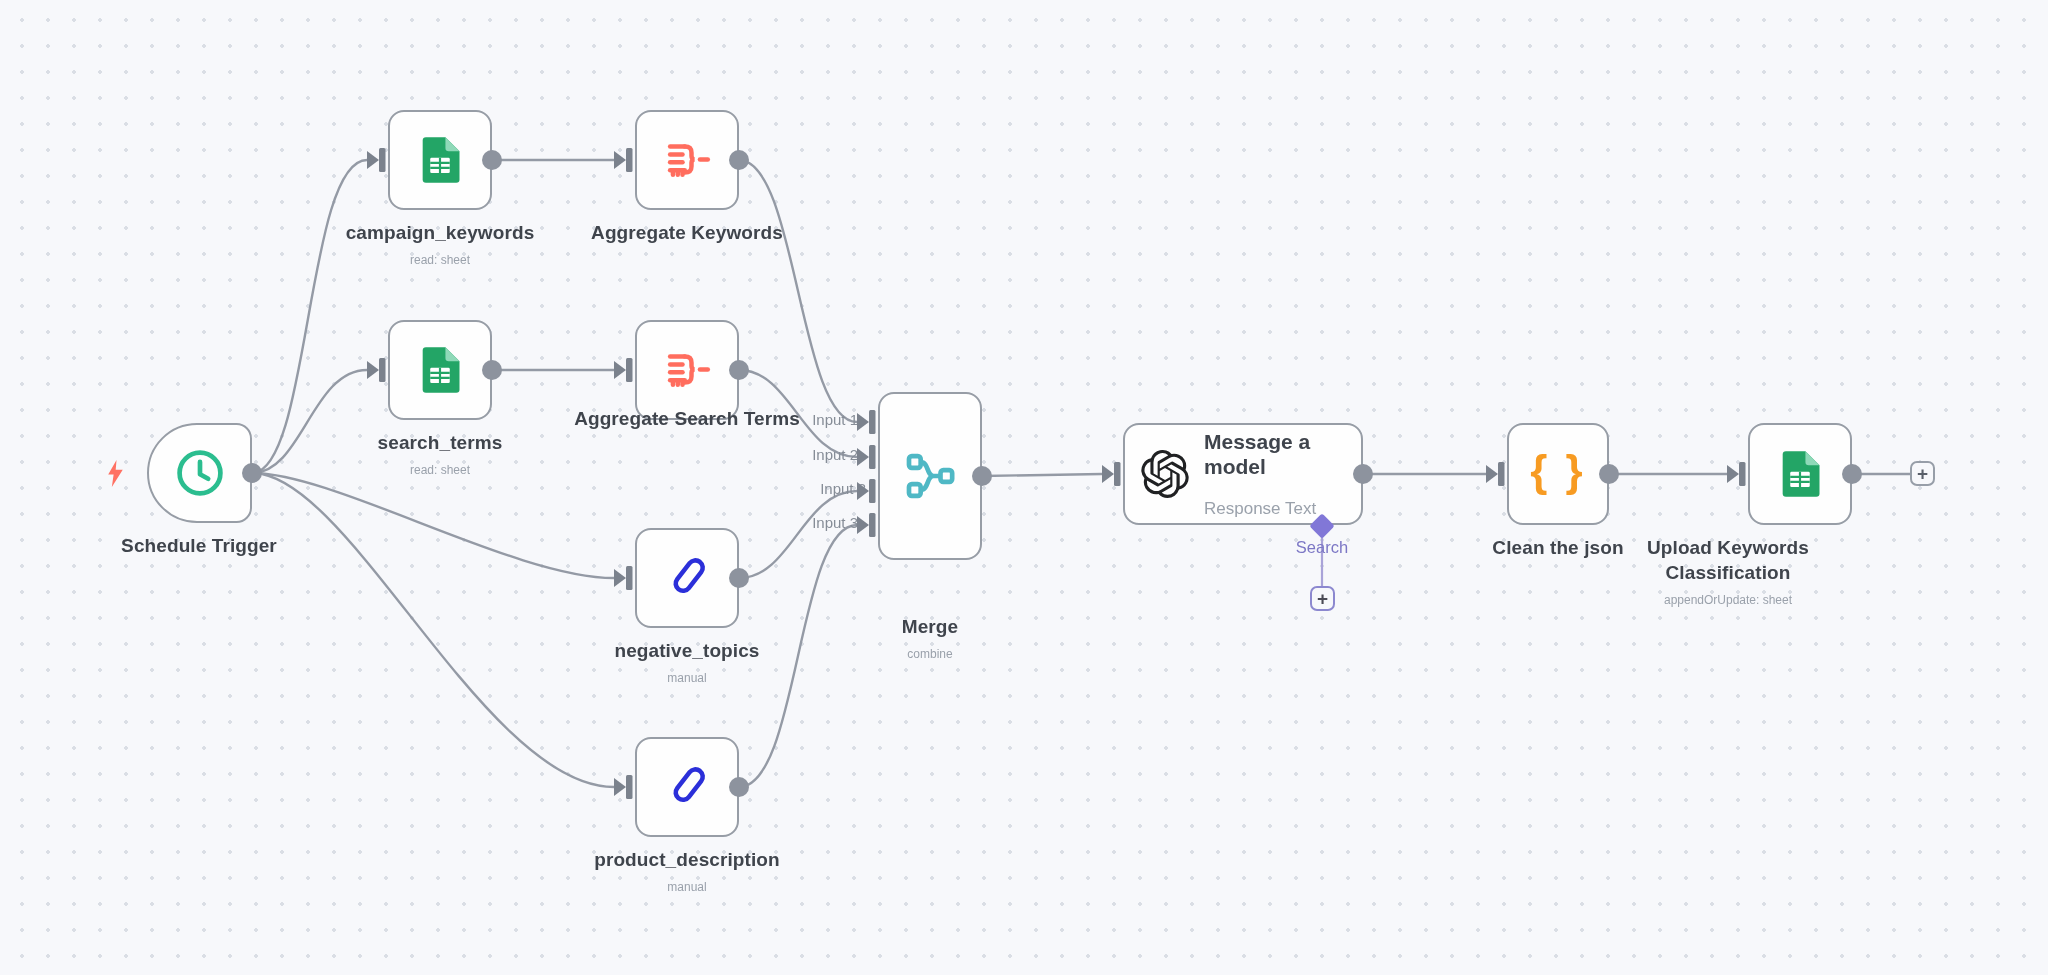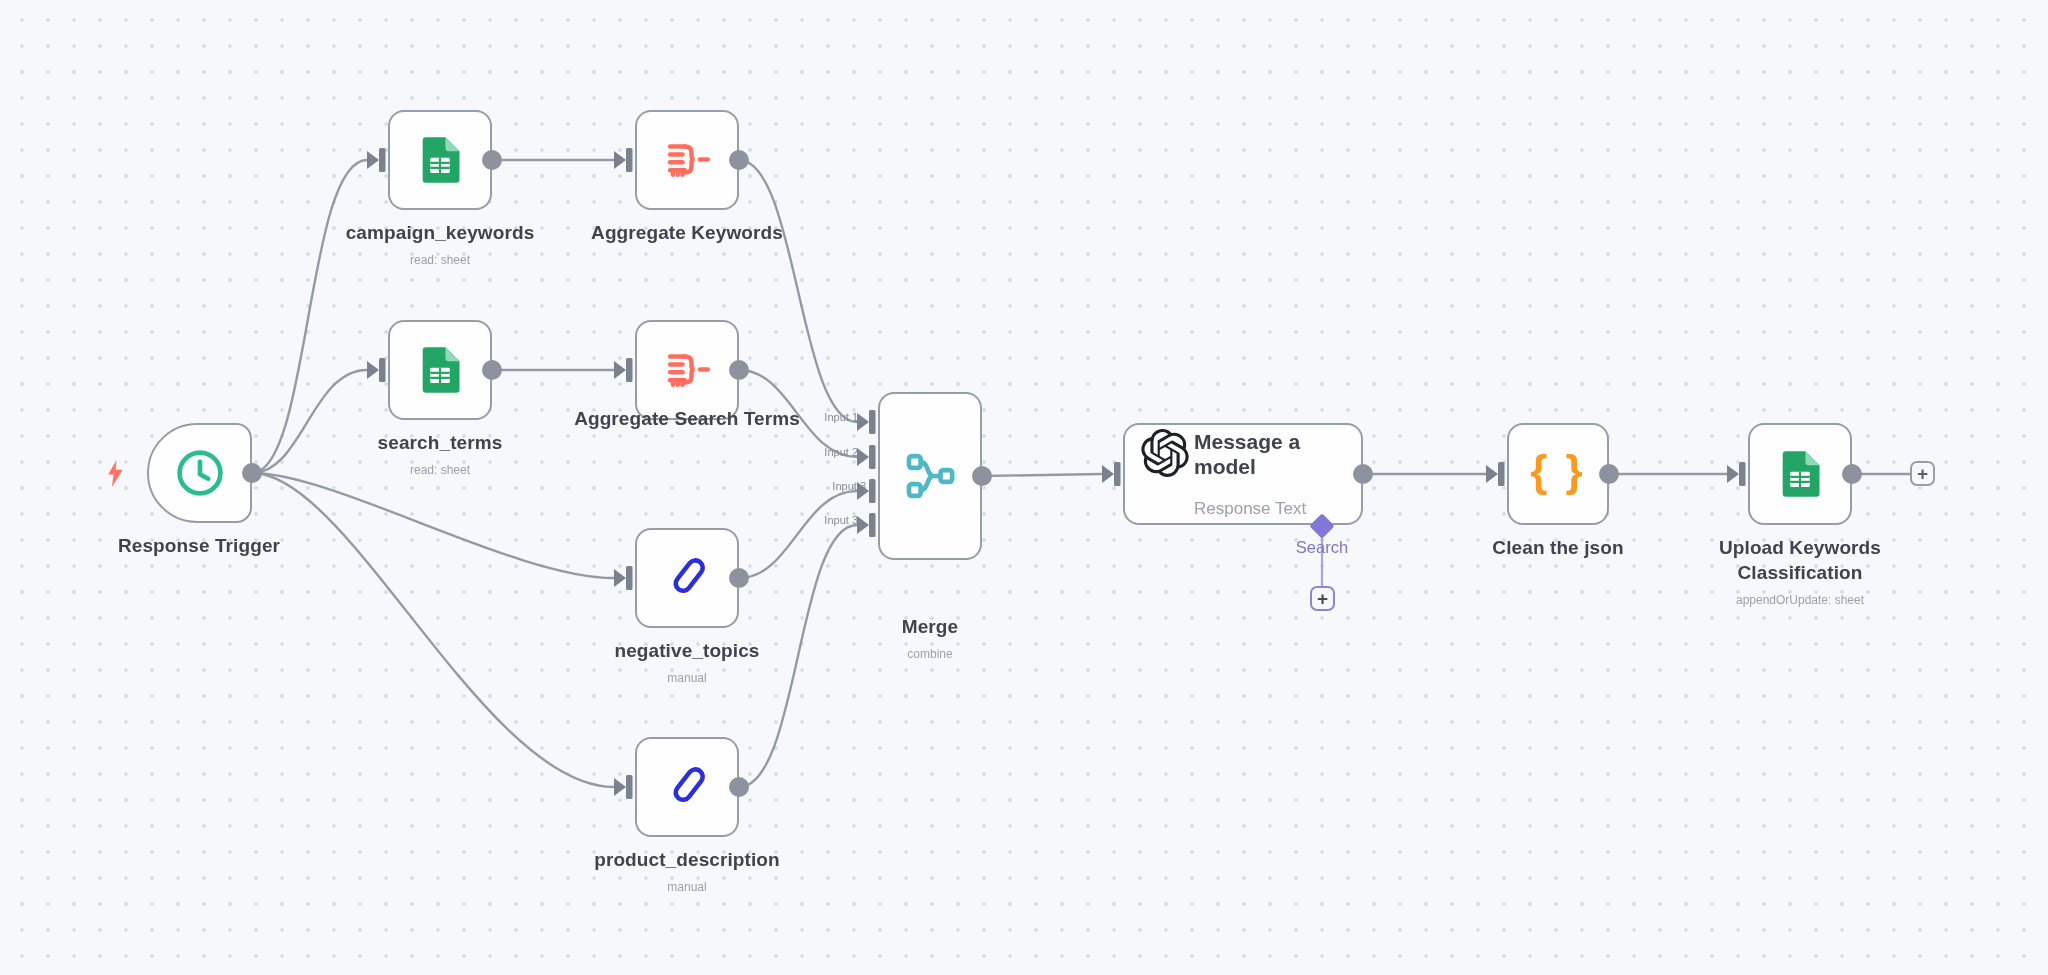--- a/index.html
+++ b/index.html
@@ -23,24 +23,24 @@
     position:absolute;text-align:center;z-index:1;
   }
   .node-title{
     font-size:19px;font-weight:600;color:#3f444c;line-height:25px;letter-spacing:.1px;
   }
   .node-subtitle{
     margin-top:5px;font-size:12px;font-weight:400;color:#9aa1ab;line-height:21px;
   }
   .inner-title{font-size:21px;font-weight:600;color:#3f444c;line-height:25px;}
   .inner-subtitle{font-size:17px;color:#9aa1ab;margin-top:20px;}
-  .msg-body{display:flex;gap:5px;padding:0 6px 0 16px;}
+  .msg-body{display:flex;align-items:center;gap:15px;padding:0 6px 0 16px;}
   .msg-text{width:132px;}
   .input-label{
-    position:absolute;width:110px;text-align:right;font-size:11px;color:#868d97;z-index:1;
+    position:absolute;width:110px;text-align:right;font-size:15px;color:#868d97;z-index:1;
   }
   .braces{font-size:44px;font-weight:600;color:#f79b22;letter-spacing:3px;line-height:1;padding-bottom:6px;}
   .plus-btn{
     position:absolute;width:25px;height:25px;border-radius:7px;box-sizing:border-box;
     display:flex;align-items:center;justify-content:center;z-index:2;
     font-size:19px;font-weight:600;line-height:1;cursor:pointer;background:#f7f8fb;
   }
   .plus-end{border:2px solid #979ea8;color:#595f69;}
   .plus-tools{border:2px solid #8c88cf;color:#4a4a55;}
   .tools-label{
@@ -175,21 +175,21 @@
   <div class="node" style="left:1748px;top:423px;width:104px;height:102px;">
     <svg width="52" height="52" viewBox="0 0 48 48">
       <path d="M11 3h18l13 13v26a3 3 0 0 1-3 3H11a3 3 0 0 1-3-3V6a3 3 0 0 1 3-3z" fill="#23a566"></path>
       <path d="M29 3l13 13H32a3 3 0 0 1-3-3V3z" fill="#8fd9b8"></path>
       <rect x="15" y="22" width="18" height="14" rx="1.2" fill="#ffffff"></rect>
       <path d="M15 26.6h18 M15 31.2h18 M24 22v14" stroke="#23a566" stroke-width="2" fill="none"></path>
     </svg>
   </div>
 
   <div class="node-label" style="left:29px;top:533px;width:340px;">
-    <div class="node-title">Response Trigger</div>
+    <div class="node-title">Schedule Trigger</div>
   </div>
   <div class="node-label" style="left:270px;top:220px;width:340px;">
     <div class="node-title">campaign_keywords</div>
     <div class="node-subtitle">read: sheet</div>
   </div>
   <div class="node-label" style="left:517px;top:220px;width:340px;">
     <div class="node-title">Aggregate Keywords</div>
   </div>
   <div class="node-label" style="left:270px;top:430px;width:340px;">
     <div class="node-title">search_terms</div>
@@ -206,21 +206,21 @@
     <div class="node-title">product_description</div>
     <div class="node-subtitle">manual</div>
   </div>
   <div class="node-label" style="left:760px;top:570px;width:340px;margin-top:44px;">
     <div class="node-title">Merge</div>
     <div class="node-subtitle">combine</div>
   </div>
   <div class="node-label" style="left:1388px;top:535px;width:340px;">
     <div class="node-title">Clean the json</div>
   </div>
-  <div class="node-label" style="left:1686px;top:535px;width:228px;">
+  <div class="node-label" style="left:1614px;top:535px;width:228px;">
     <div class="node-title">Upload Keywords Classification</div>
     <div class="node-subtitle">appendOrUpdate: sheet</div>
   </div>
 
   <div class="input-label" style="left:748px;top:411px;">Input 1</div>
   <div class="input-label" style="left:748px;top:446px;">Input 2</div>
   <div class="input-label" style="left:756px;top:480px;">Input 3</div>
   <div class="input-label" style="left:748px;top:514px;">Input 3</div>
 
   <div class="tools-label" style="left:1272px;top:538px;">Search</div>

